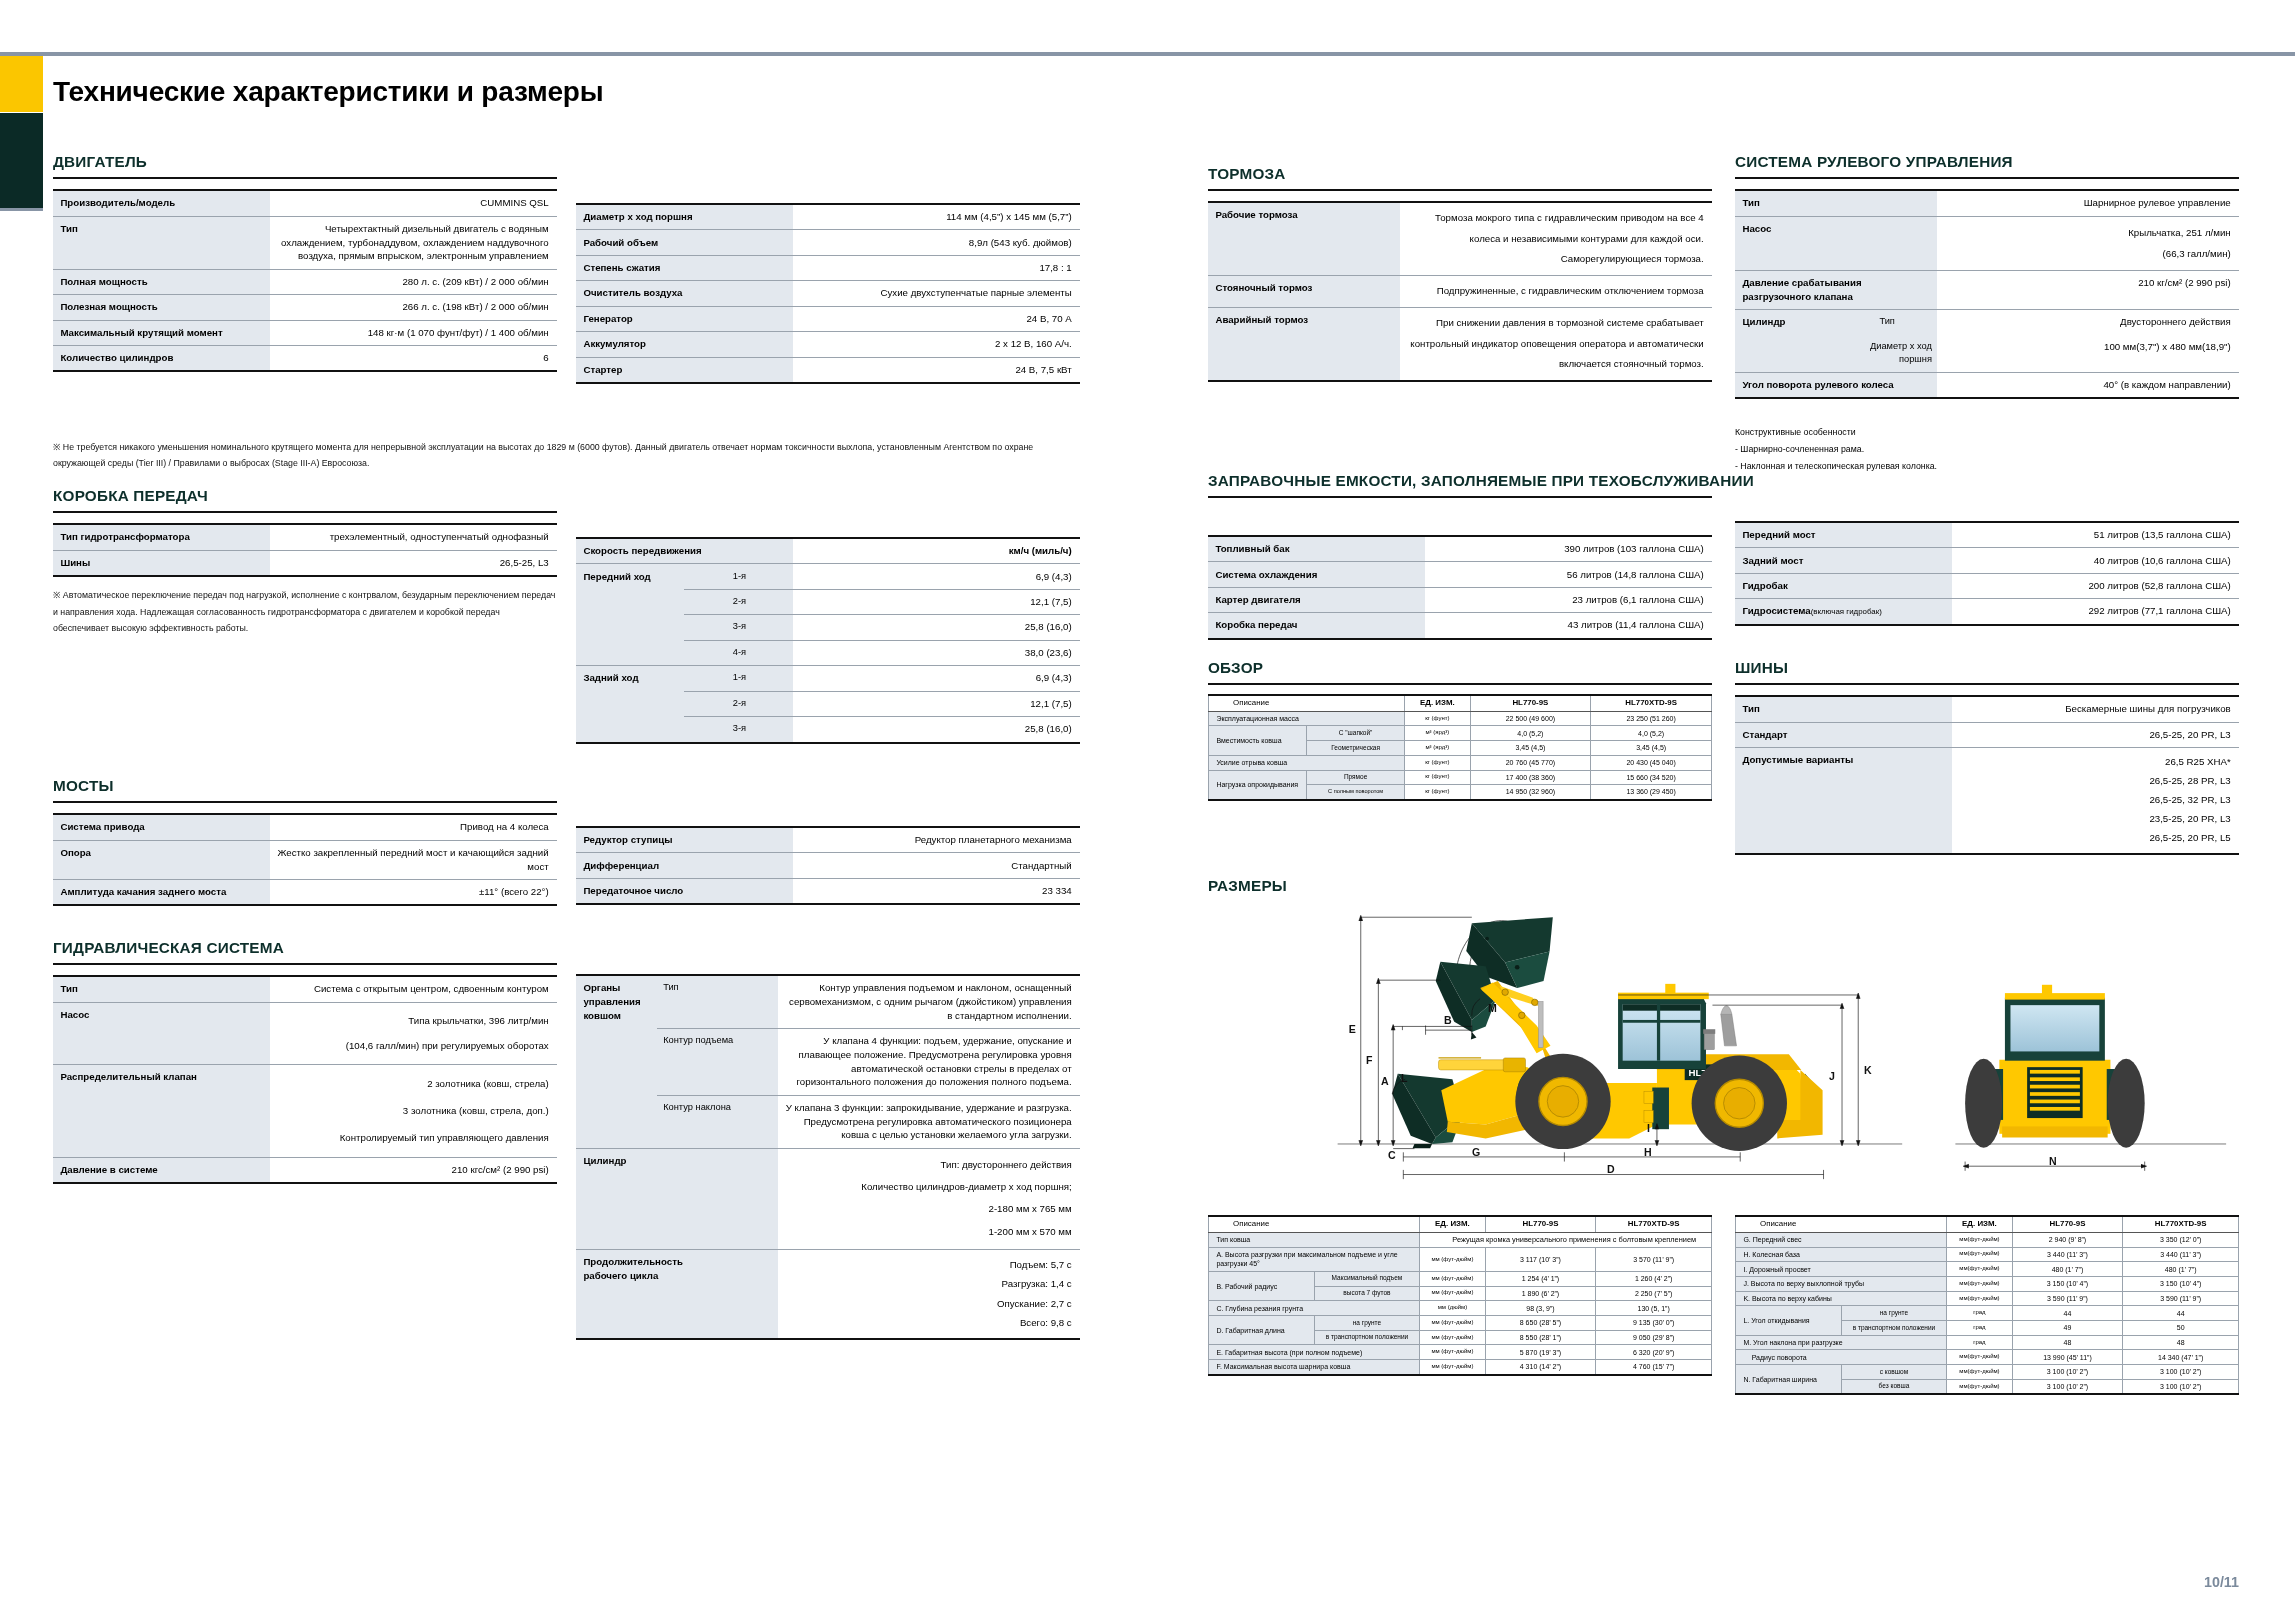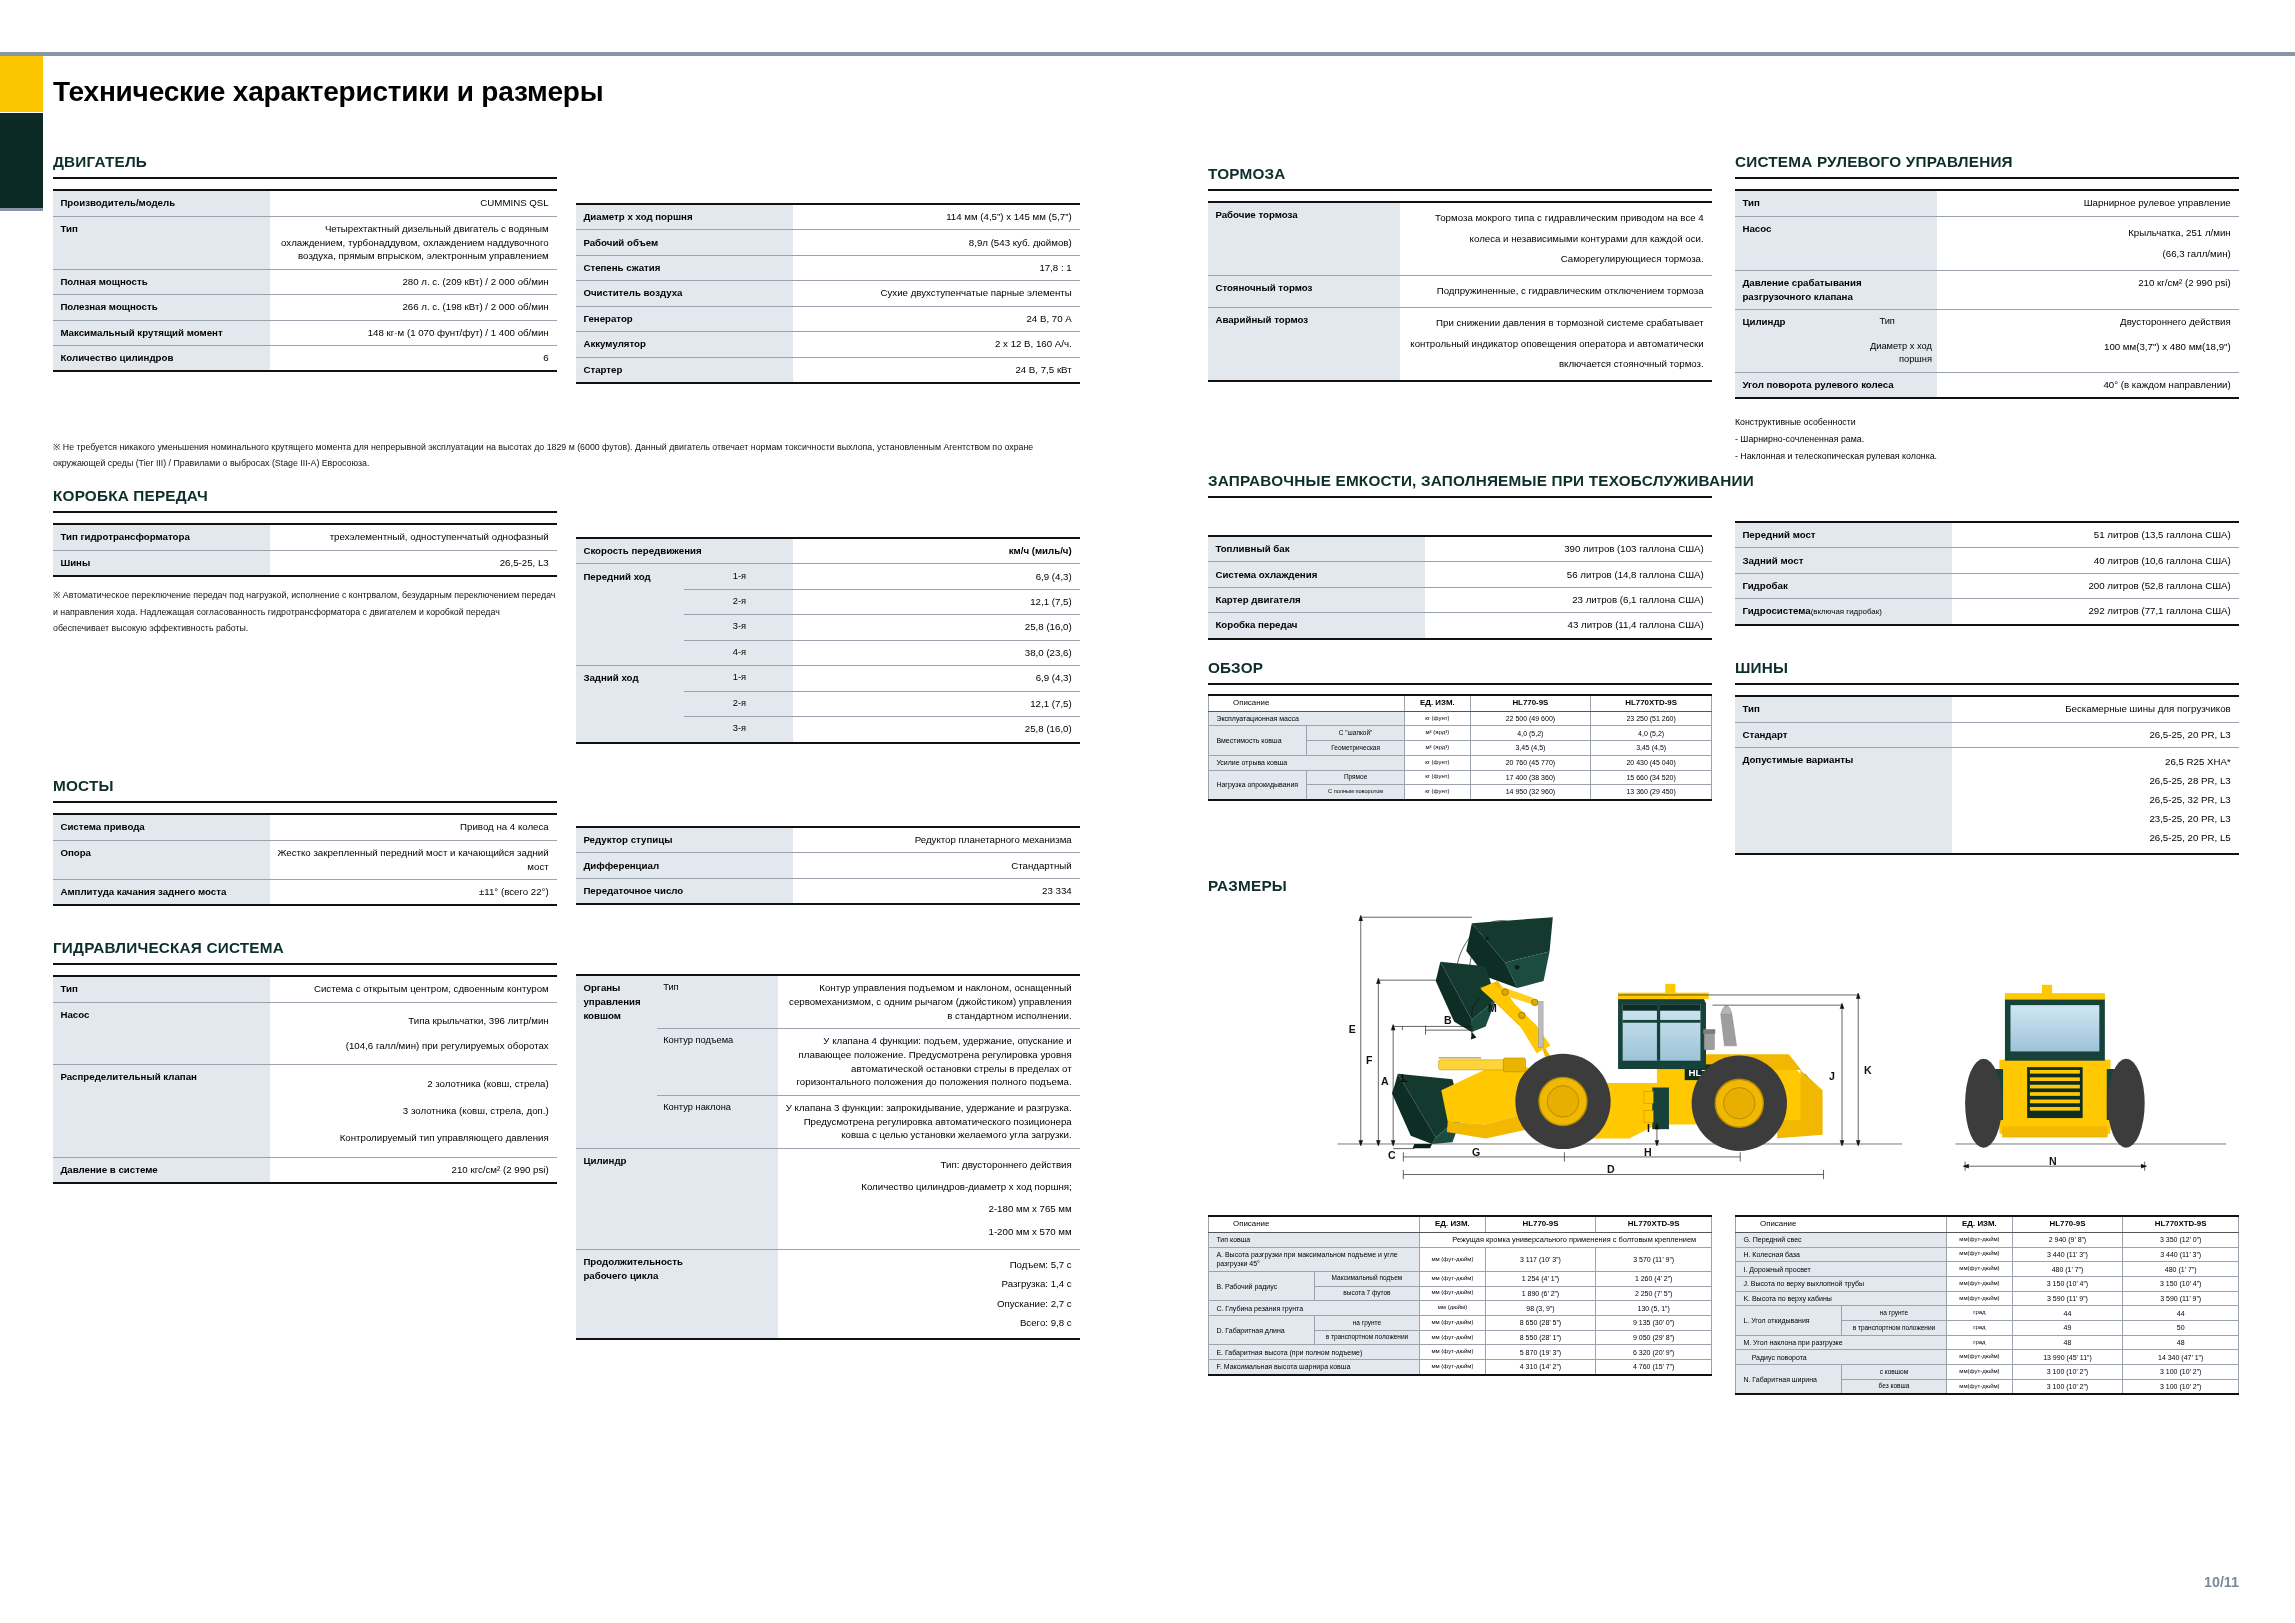--- a/index.html
+++ b/index.html
@@ -379,21 +379,21 @@
         <td class="k nb"></td>
         <td class="k2 nb" style="text-align:right">Диаметр х ход поршня</td>
         <td class="v nb">100 мм(3,7") х 480 мм(18,9")</td>
       </tr>
       <tr>
             <td class="k" colspan="2">Угол поворота рулевого колеса</td>
             <td class="v">40° (в каждом направлении)</td>
           </tr>
     </tbody>
       </table>
-    <div style="margin-top:15px; font-size:8.8px; line-height:1.95;">
+    <div style="margin-top:25px; font-size:8.8px; line-height:1.95;">
       <div>Конструктивные особенности</div>
       <div>- Шарнирно-сочлененная рама.</div>
       <div>- Наклонная и телескопическая рулевая колонка.</div>
     </div>
   </div>
 
   <div class="col" style="left:1208px; top:472px; width:1032px;">
     <div class="sec-title">ЗАПРАВОЧНЫЕ ЕМКОСТИ, ЗАПОЛНЯЕМЫЕ ПРИ ТЕХОБСЛУЖИВАНИИ</div>
     <div class="sec-rule" style="width:504px;"></div>
   </div>

